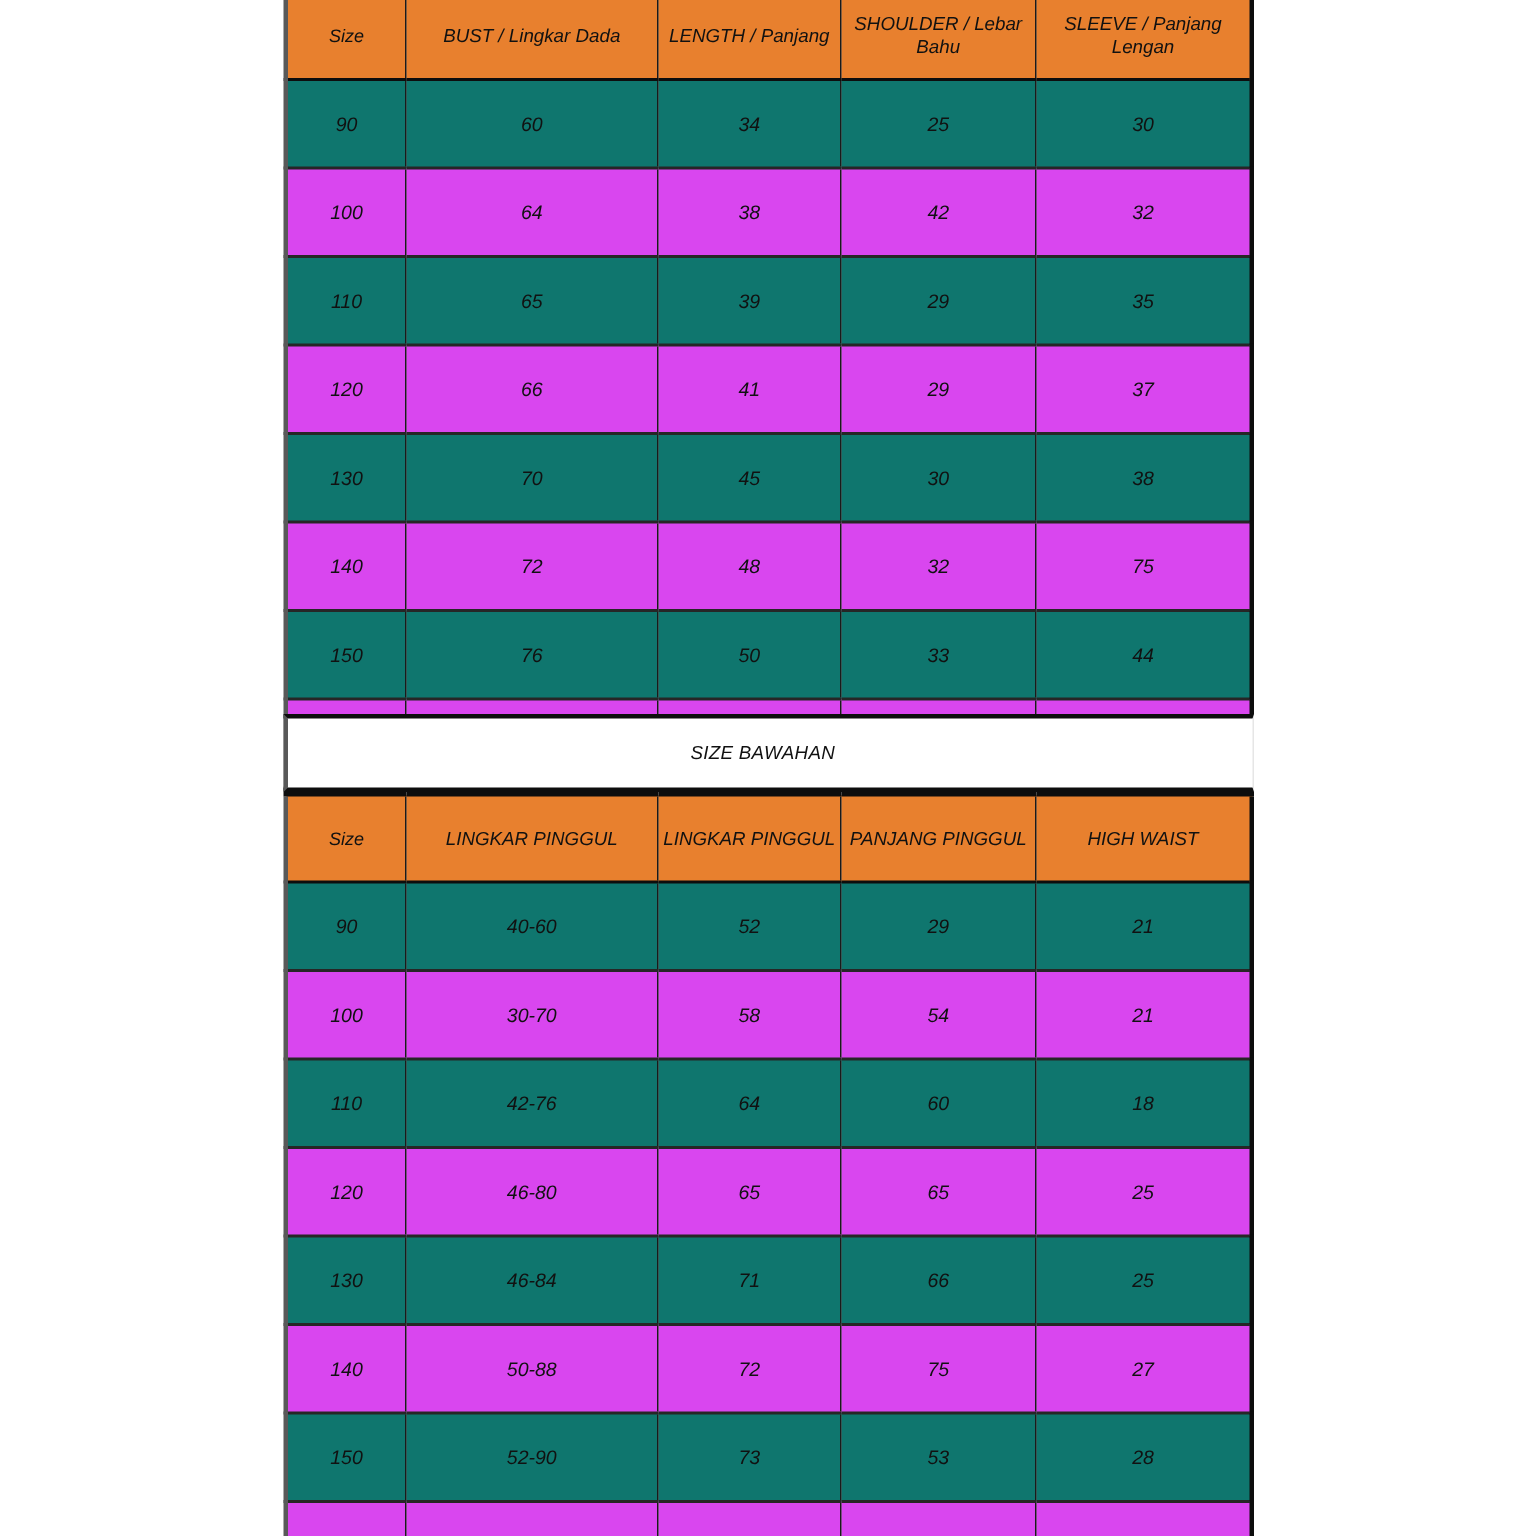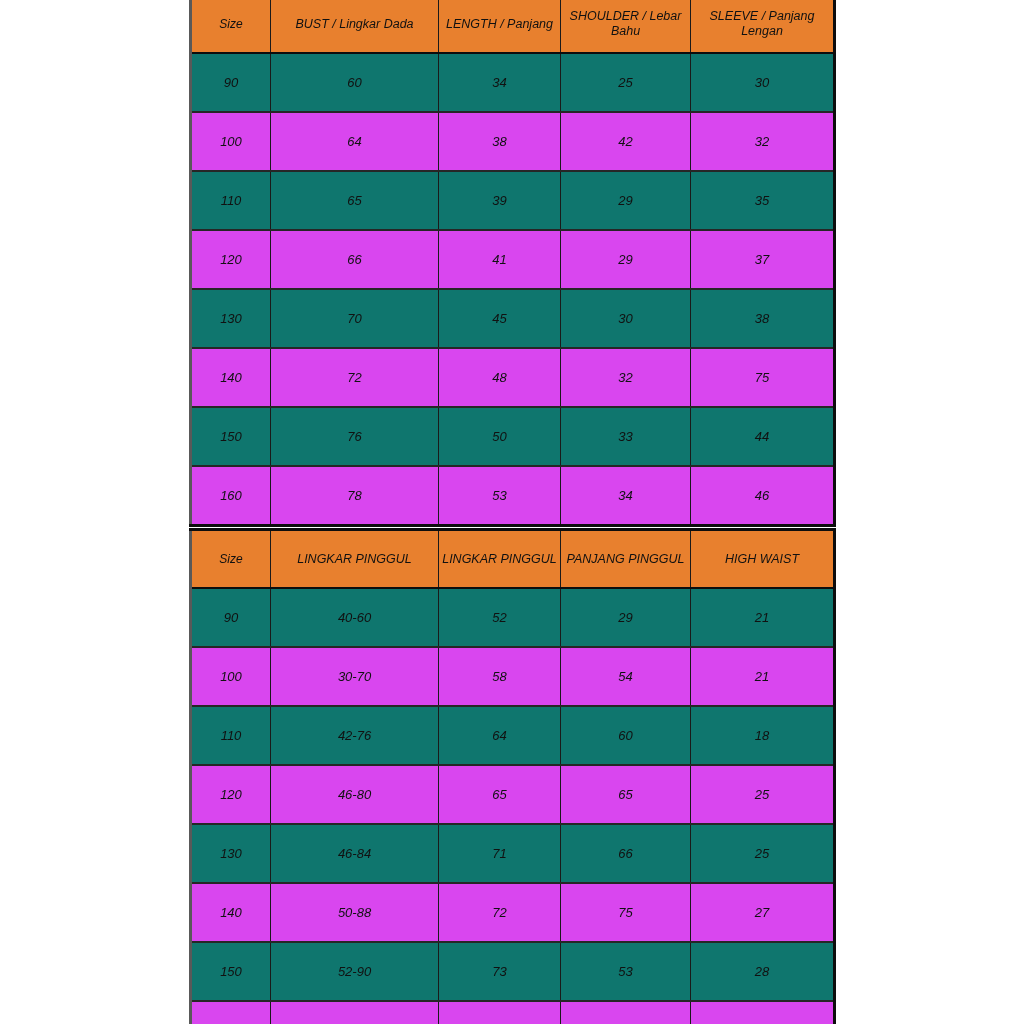--- a/index.html
+++ b/index.html
@@ -191,20 +191,25 @@
           <td>160</td>
           <td>78</td>
           <td>53</td>
           <td>34</td>
           <td>46</td>
         </tr>
       </tbody>
     </table>
   </div>
 
+  <div class="table-block" id="mid-band">
+    <div class="band">
+      <span class="band-label">SIZE BAWAHAN</span>
+    </div>
+  </div>
 
   <div class="table-block" id="table-bottom">
     <table class="size-table">
       <colgroup>
         <col class="c-size">
           <col class="c-b">
           <col class="c-c">
           <col class="c-d">
           <col class="c-e">
       </colgroup>

